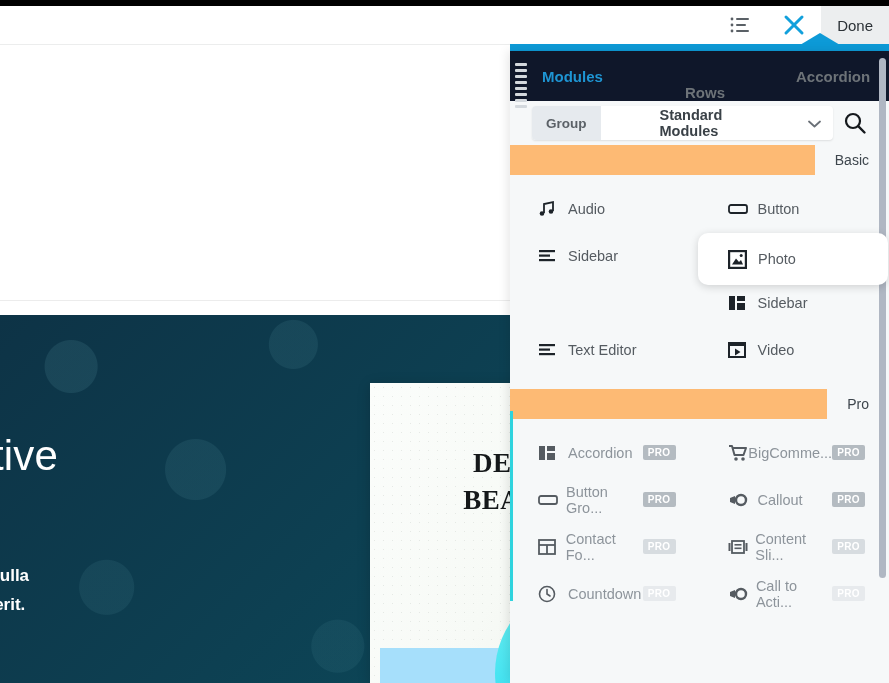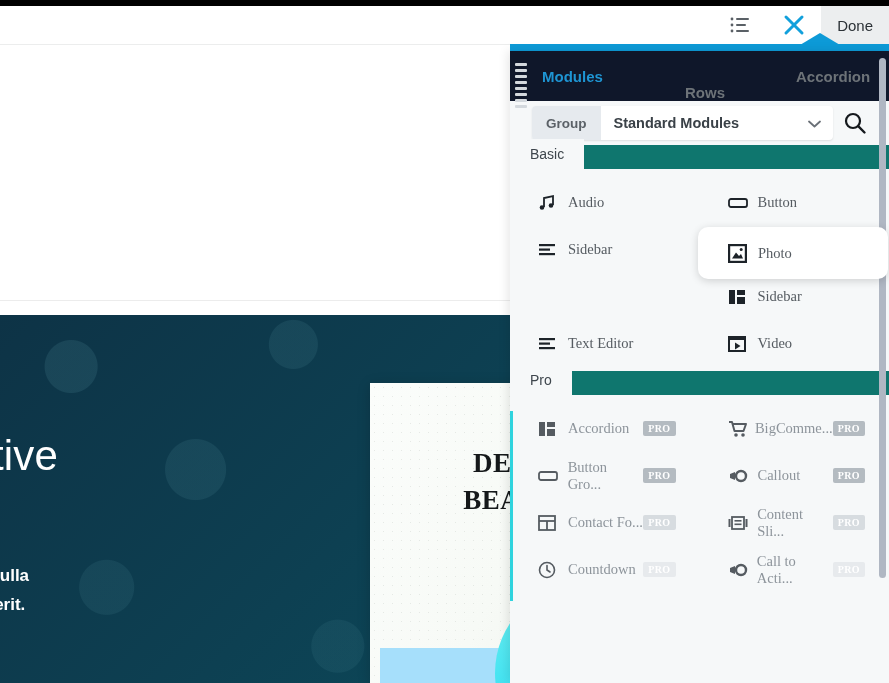--- a/index.html
+++ b/index.html
@@ -85,38 +85,38 @@
 
   .tabs{height:50px;display:flex;align-items:center;padding-left:32px;background:#0f172a;}
   .tab{font-size:15px;font-weight:700;color:#6d7378;cursor:pointer;}
   .tab.active{color:#1e95d3;}
   .tab:nth-child(1){width:143px;}
   .tab:nth-child(2){width:111px;margin-top:32px;}
 
   .searchrow{display:flex;align-items:center;padding:0 12px 0 22px;height:44px;}
   .groupbox{
     flex:1;height:34px;display:flex;align-items:center;background:#fff;border-radius:4px;
-    box-shadow:0 1px 2px rgba(0,0,0,.10);overflow:hidden;
+    box-shadow:0 1px 2px rgba(0,0,0,.10);overflow:hidden;gap:46px;
   }
   .grouplabel{
     padding:0 14px;height:34px;display:flex;align-items:center;background:#e6eaee;color:#5b6167;
     font-size:13.5px;font-weight:700;
   }
   .groupval{flex:1;padding-left:13px;font-size:14.5px;font-weight:700;color:#3a4147;}
   .chev{padding-right:12px;color:#6a7077;font-size:13px;}
   .searchbtn{width:44px;display:flex;align-items:center;justify-content:center;cursor:pointer;}
 
   
-  .sectiontabs{height:24px;background:#0f766e;display:flex;align-items:flex-end;}
+  .sectiontabs{height:30px;background:#fdba74;display:flex;align-items:flex-end;justify-content:flex-end;}
   .sectiontab{
     height:30px;padding:0 20px;display:flex;align-items:center;font-size:14px;color:#3e464d;
     background:#f6f8f9;cursor:pointer;
   }
 
-  .grid{display:flex;flex-wrap:wrap;padding:10px 0 4px 0;position:relative;font-family:Liberation Serif, serif;}
+  .grid{display:flex;flex-wrap:wrap;padding:10px 0 16px 0;position:relative;}
   .mod{
     width:50%;height:47px;box-sizing:border-box;display:flex;align-items:center;
     padding-left:28px;cursor:pointer;position:relative;
   }
   .mod .ic{width:30px;display:flex;align-items:center;color:#1d2329;}
   .mod .lbl{font-size:14.5px;color:#555b61;}
   .mod.hovered{
     background:#fff;border-radius:10px;box-shadow:0 2px 9px rgba(0,0,0,.16);
     width:190px;height:52px;position:absolute;left:188px;top:58px;z-index:5;padding-left:30px;
   }

